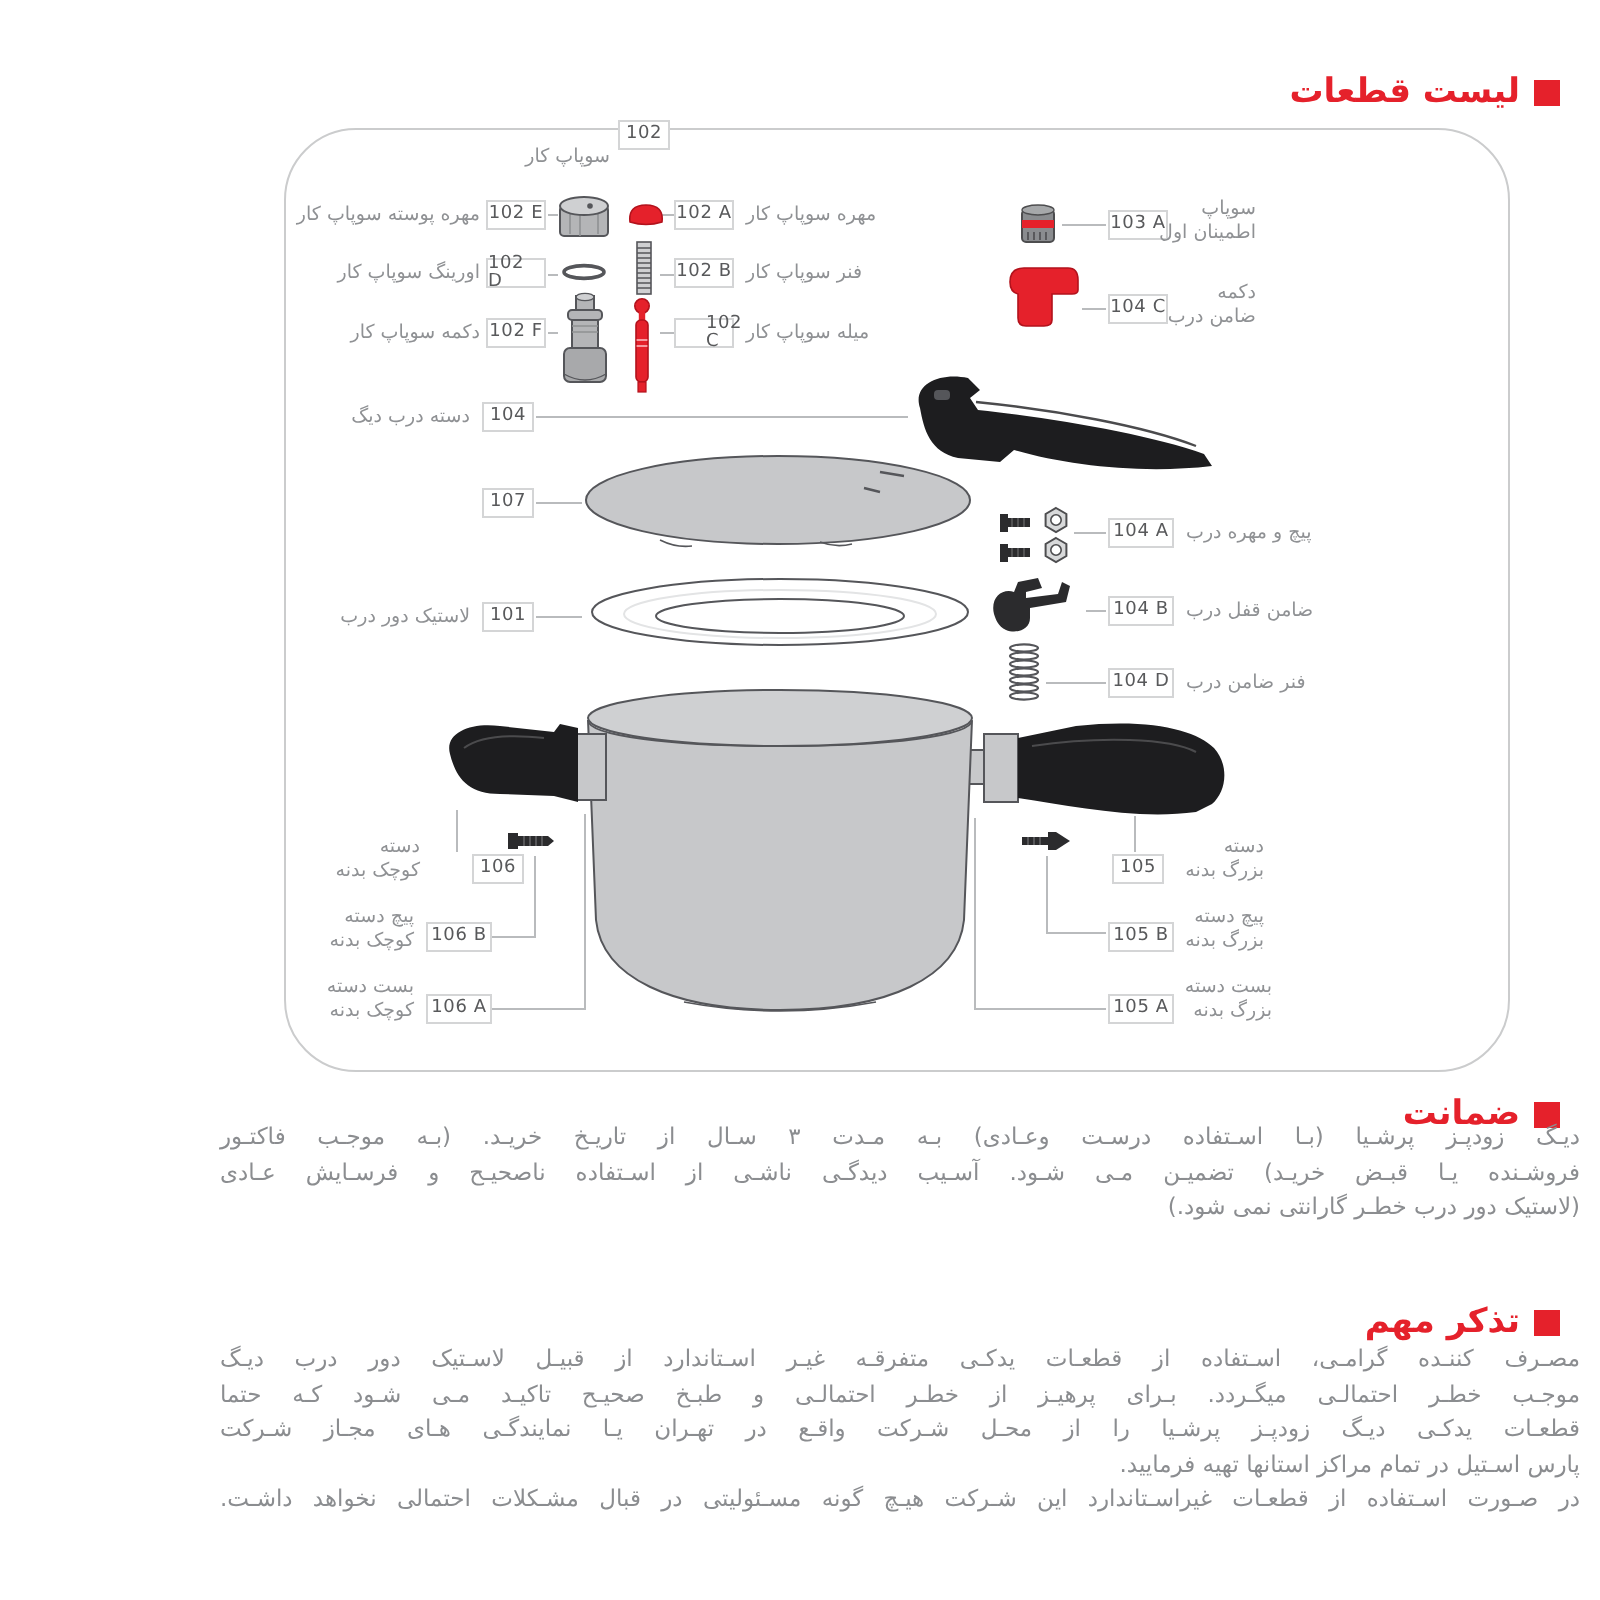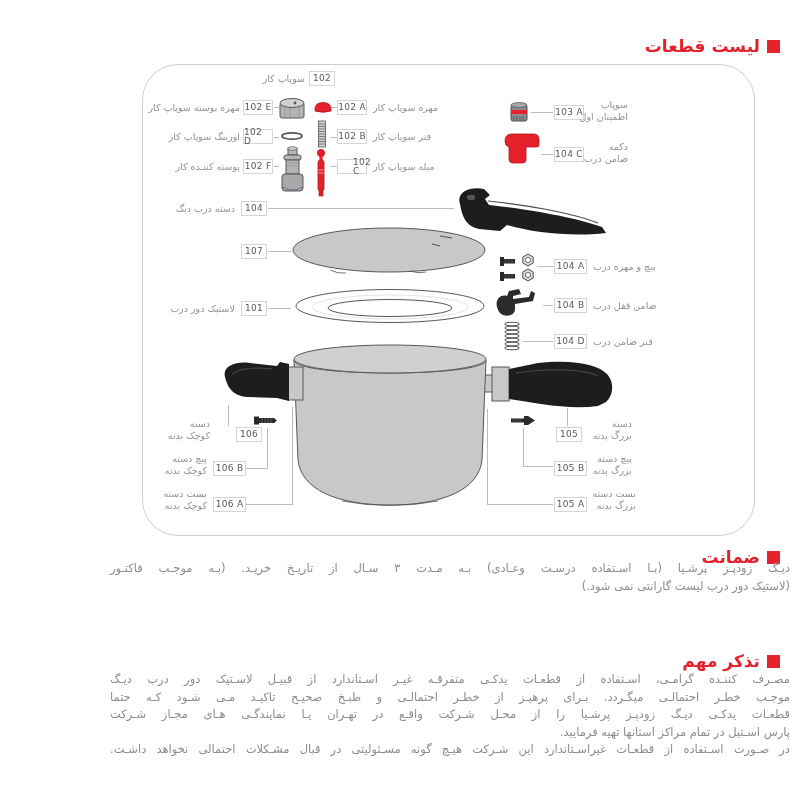--- a/index.html
+++ b/index.html
@@ -35,21 +35,21 @@
 
 <div class="page">
 
   <div class="sec-h" style="top:36px;">
     <span class="t">لیست قطعات</span>
     <span class="sq"></span>
   </div>
 
   <div class="diagram-frame"></div>
 
-  <div class="box" style="left:309px;top:71px;width:26px;height:15px;">102</div>
+  <div class="box" style="left:309px;top:60px;width:26px;height:15px;">102</div>
   <div class="box" style="left:243px;top:100px;width:30px;height:15px;">102 E</div>
   <div class="box" style="left:243px;top:129px;width:30px;height:15px;">102 D</div>
   <div class="box" style="left:243px;top:159px;width:30px;height:15px;">102 F</div>
   <div class="box" style="left:337px;top:100px;width:30px;height:15px;">102 A</div>
   <div class="box" style="left:337px;top:129px;width:30px;height:15px;">102 B</div>
   <div class="box" style="left:337px;top:159px;width:30px;height:15px;padding-left:20px;">102 C</div>
   <div class="box" style="left:554px;top:105px;width:30px;height:15px;">103 A</div>
   <div class="box" style="left:554px;top:147px;width:30px;height:15px;">104 C</div>
   <div class="box" style="left:241px;top:201px;width:26px;height:15px;">104</div>
   <div class="box" style="left:241px;top:244px;width:26px;height:15px;">107</div>
@@ -60,21 +60,21 @@
   <div class="box" style="left:216px;top:427px;width:26px;height:15px;margin-left:20px;">106</div>
   <div class="box" style="left:213px;top:461px;width:33px;height:15px;">106 B</div>
   <div class="box" style="left:213px;top:497px;width:33px;height:15px;">106 A</div>
   <div class="box" style="left:556px;top:427px;width:26px;height:15px;">105</div>
   <div class="box" style="left:554px;top:461px;width:33px;height:15px;">105 B</div>
   <div class="box" style="left:554px;top:497px;width:33px;height:15px;">105 A</div>
 
   <div class="lbl ra" style="left:217px;top:73px;width:88px;">سوپاپ کار</div>
   <div class="lbl ra" style="left:143px;top:102px;width:97px;">مهره پوسته سوپاپ کار</div>
   <div class="lbl ra" style="left:143px;top:131px;width:97px;">اورینگ سوپاپ کار</div>
-  <div class="lbl ra" style="left:143px;top:161px;width:97px;">پوسته کننـده کار</div>
+  <div class="lbl ra" style="left:143px;top:161px;width:97px;">دکمه سوپاپ کار</div>
   <div class="lbl la" style="left:373px;top:102px;width:110px;">مهره سوپاپ کار</div>
   <div class="lbl la" style="left:373px;top:131px;width:110px;">فنر سوپاپ کار</div>
   <div class="lbl la" style="left:373px;top:161px;width:110px;">میله سوپاپ کار</div>
   <div class="lbl ra" style="left:574px;top:99px;width:54px;">
     <div>سوپاپ</div>
     <div>اطمینان اول</div>
   </div>
   <div class="lbl ra" style="left:574px;top:141px;width:54px;">
     <div>دکمه</div>
     <div>ضامن درب</div>
@@ -261,21 +261,22 @@
     <rect x="15" y="2" width="4" height="9" fill="#2b2b2d"></rect>
     <path d="M19,2 L26,6.5 L19,11 Z" fill="#2b2b2d"></path>
   </svg>
 
   <div class="sec-h" style="top:547px;">
     <span class="t">ضمانت</span>
     <span class="sq"></span>
   </div>
   <div class="body-txt" style="top:560px;">
     <div class="jl">دیـگ زودپـز پرشـیا (بـا اسـتفاده درسـت وعـادی) بـه مـدت ۳ سـال از تاریـخ خریـد. (بـه موجـب فاکتـور</div>
-    <div class="rl">(لاستیک دور درب لیست گارانتی نمی شود.)</div>
+    <div class="jl">فروشـنده یـا قبـض خریـد) تضمیـن مـی شـود. آسـیب دیدگـی ناشـی از اسـتفاده ناصحیـح و فرسـایش عـادی</div>
+    <div class="rl">(لاستیک دور درب خطـر گارانتی نمی شود.)</div>
   </div>
 
   <div class="sec-h" style="top:651px;">
     <span class="t">تذکر مهم</span>
     <span class="sq"></span>
   </div>
   <div class="body-txt" style="top:671px;">
     <div class="jl">مصـرف کننـده گرامـی، اسـتفاده از قطعـات یدکـی متفرقـه غیـر اسـتاندارد از قبیـل لاسـتیک دور درب دیـگ</div>
     <div class="jl">موجـب خطـر احتمالـی میگـردد. بـرای پرهیـز از خطـر احتمالـی و طبـخ صحیـح تاکیـد مـی شـود کـه حتما</div>
     <div class="jl">قطعـات یدکـی دیـگ زودپـز پرشـیا را از محـل شـرکت واقـع در تهـران یـا نمایندگـی هـای مجـاز شـرکت</div>

